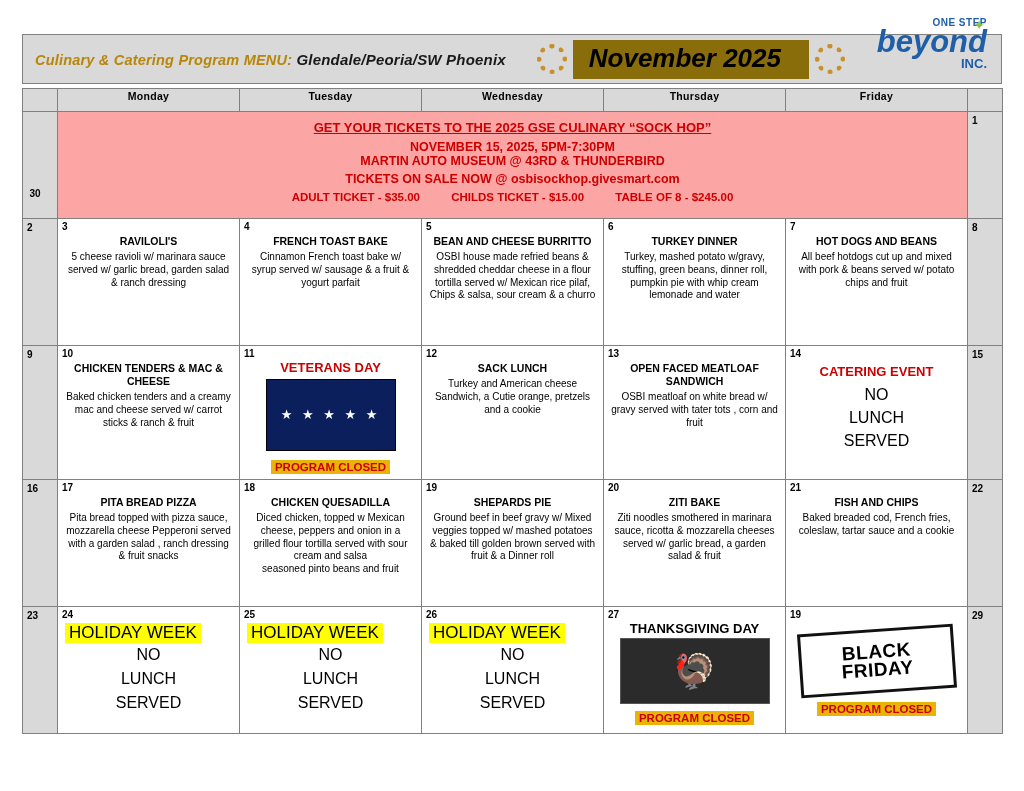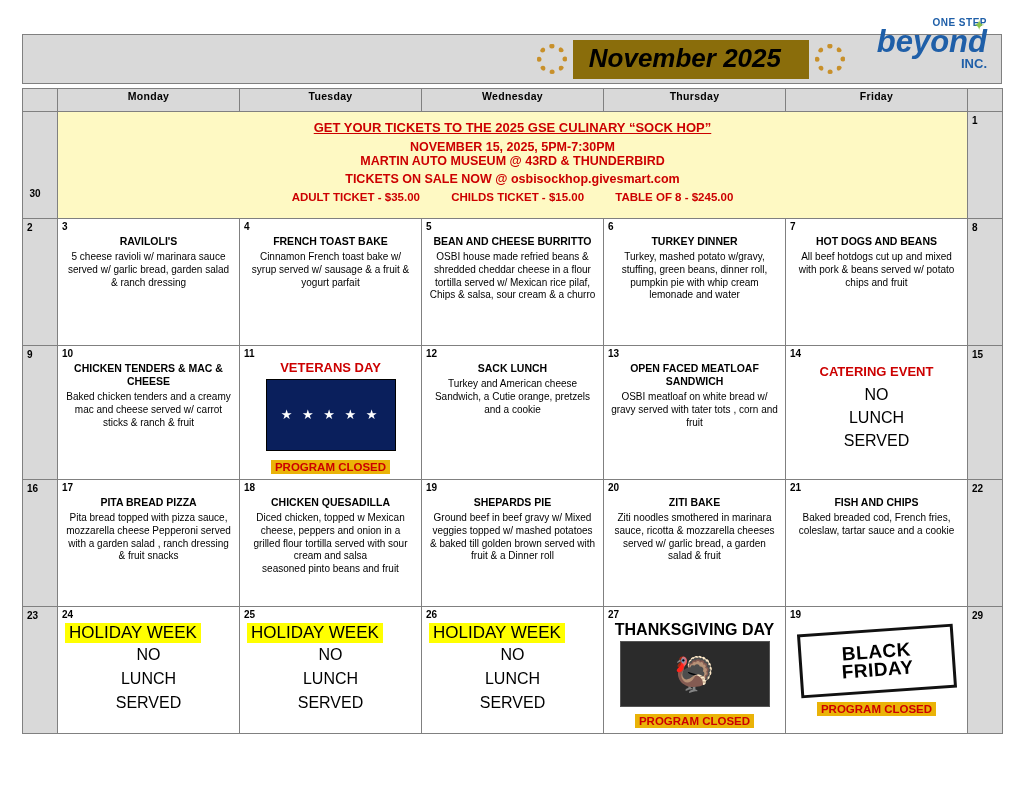--- a/index.html
+++ b/index.html
@@ -54,21 +54,21 @@
   td.cell{padding:0;height:126px;position:relative;background:#fff;}
   td.cell .dn{
     position:absolute;left:4px;top:2px;font-size:10px;font-weight:bold;
   }
   .cbody{padding:16px 7px 4px 7px;text-align:center;}
   .mt{font-size:10.5px;font-weight:bold;line-height:1.25;margin-bottom:3px;}
   .md{font-size:10px;line-height:1.27;}
 
   
   td.banner{
-    background:#fef9c3;text-align:center;padding:8px 4px 6px 4px;height:92px;
+    background:#fca5a5;text-align:center;padding:8px 4px 6px 4px;height:92px;
   }
   .b1{font-size:13px;font-weight:bold;color:#cc0000;text-decoration:underline;margin-bottom:5px;}
   .b2{font-size:12.5px;font-weight:bold;color:#cc0000;}
   .b3{font-size:12.5px;font-weight:bold;color:#cc0000;margin-bottom:4px;}
   .b4{font-size:12.5px;font-weight:bold;color:#cc0000;margin-bottom:5px;}
   .b5{font-size:11.5px;font-weight:bold;color:#cc0000;}
   .b5 span{display:inline-block;padding:0 14px;}
 
   .red-hd{font-size:13px;font-weight:bold;color:#cc0000;text-align:center;margin-bottom:4px;}
   .big-lines{font-size:16px;text-align:center;line-height:1.45;}
@@ -88,28 +88,32 @@
     width:150px;height:66px;margin:2px auto 4px auto;background:#2b2b2b;
     display:flex;align-items:center;justify-content:center;font-size:34px;
     border:1px solid #555;box-sizing:border-box;
   }
   .blackfriday{
     width:150px;height:58px;margin:4px auto 6px auto;border:3px solid #111;
     transform:rotate(-4deg);display:flex;flex-direction:column;
     align-items:center;justify-content:center;line-height:.95;
     font-size:19px;font-weight:bold;letter-spacing:.5px;background:#fff;
   }
-  .tgd{font-size:16px;font-weight:bold;text-align:center;margin-top:2px;}
+  .tgd{font-size:13px;font-weight:bold;text-align:center;margin-top:2px;}
 </style>
 </head>
 <body>
 
 <div class="page">
 
   <div class="header">
+    <div class="hdr-title">
+      <span>Culinary &amp; Catering Program MENU:</span>
+      <span class="loc">Glendale/Peoria/SW Phoenix</span>
+    </div>
     <div class="hdr-spacer"></div>
     <div class="wreath"></div>
     <div class="month-band">November 2025</div>
     <div class="wreath"></div>
     <div style="width:150px"></div>
     <div class="logo">
       <span class="swoosh">✦</span>
       <span class="one-step">ONE STEP</span>
       <span class="beyond">beyond</span>
       <span class="inc">INC.</span>

